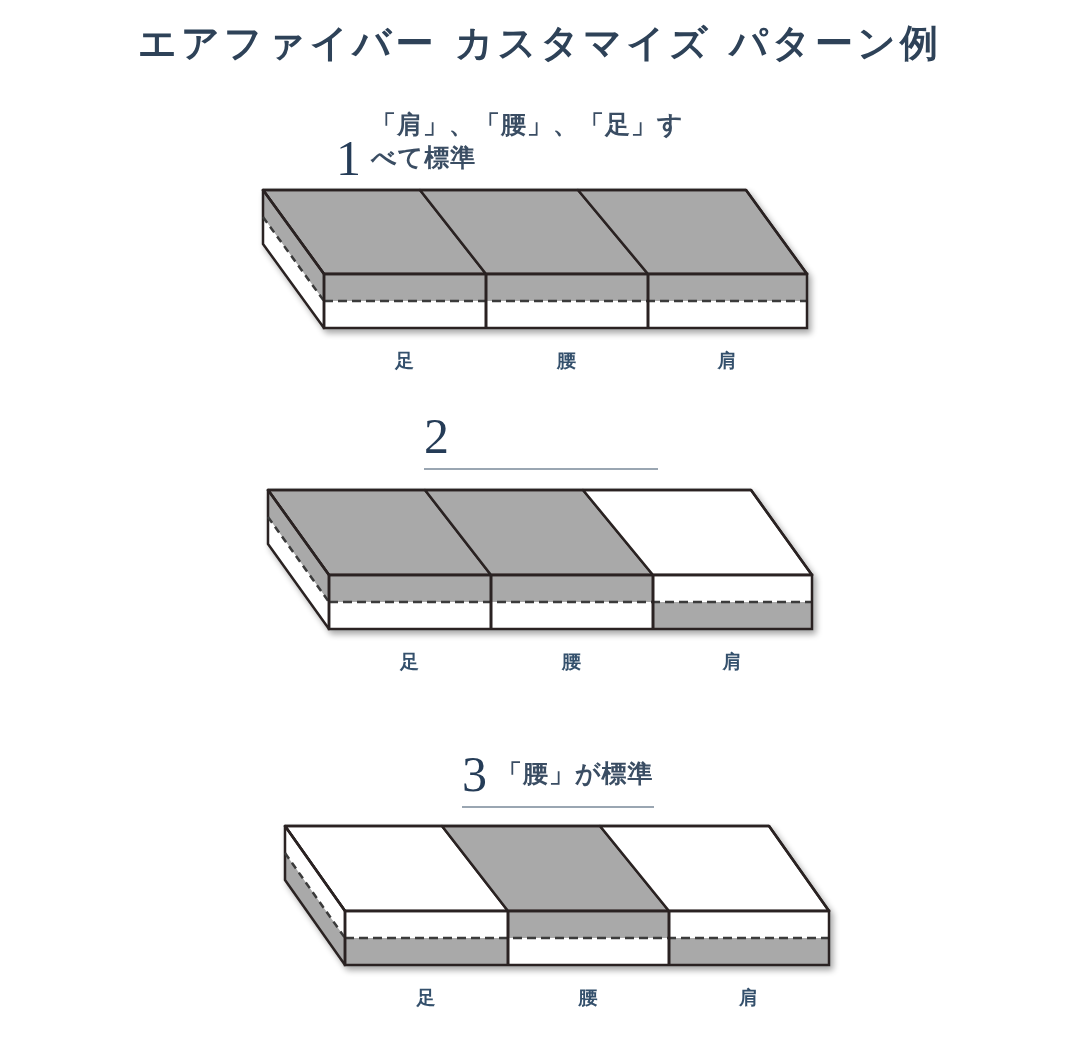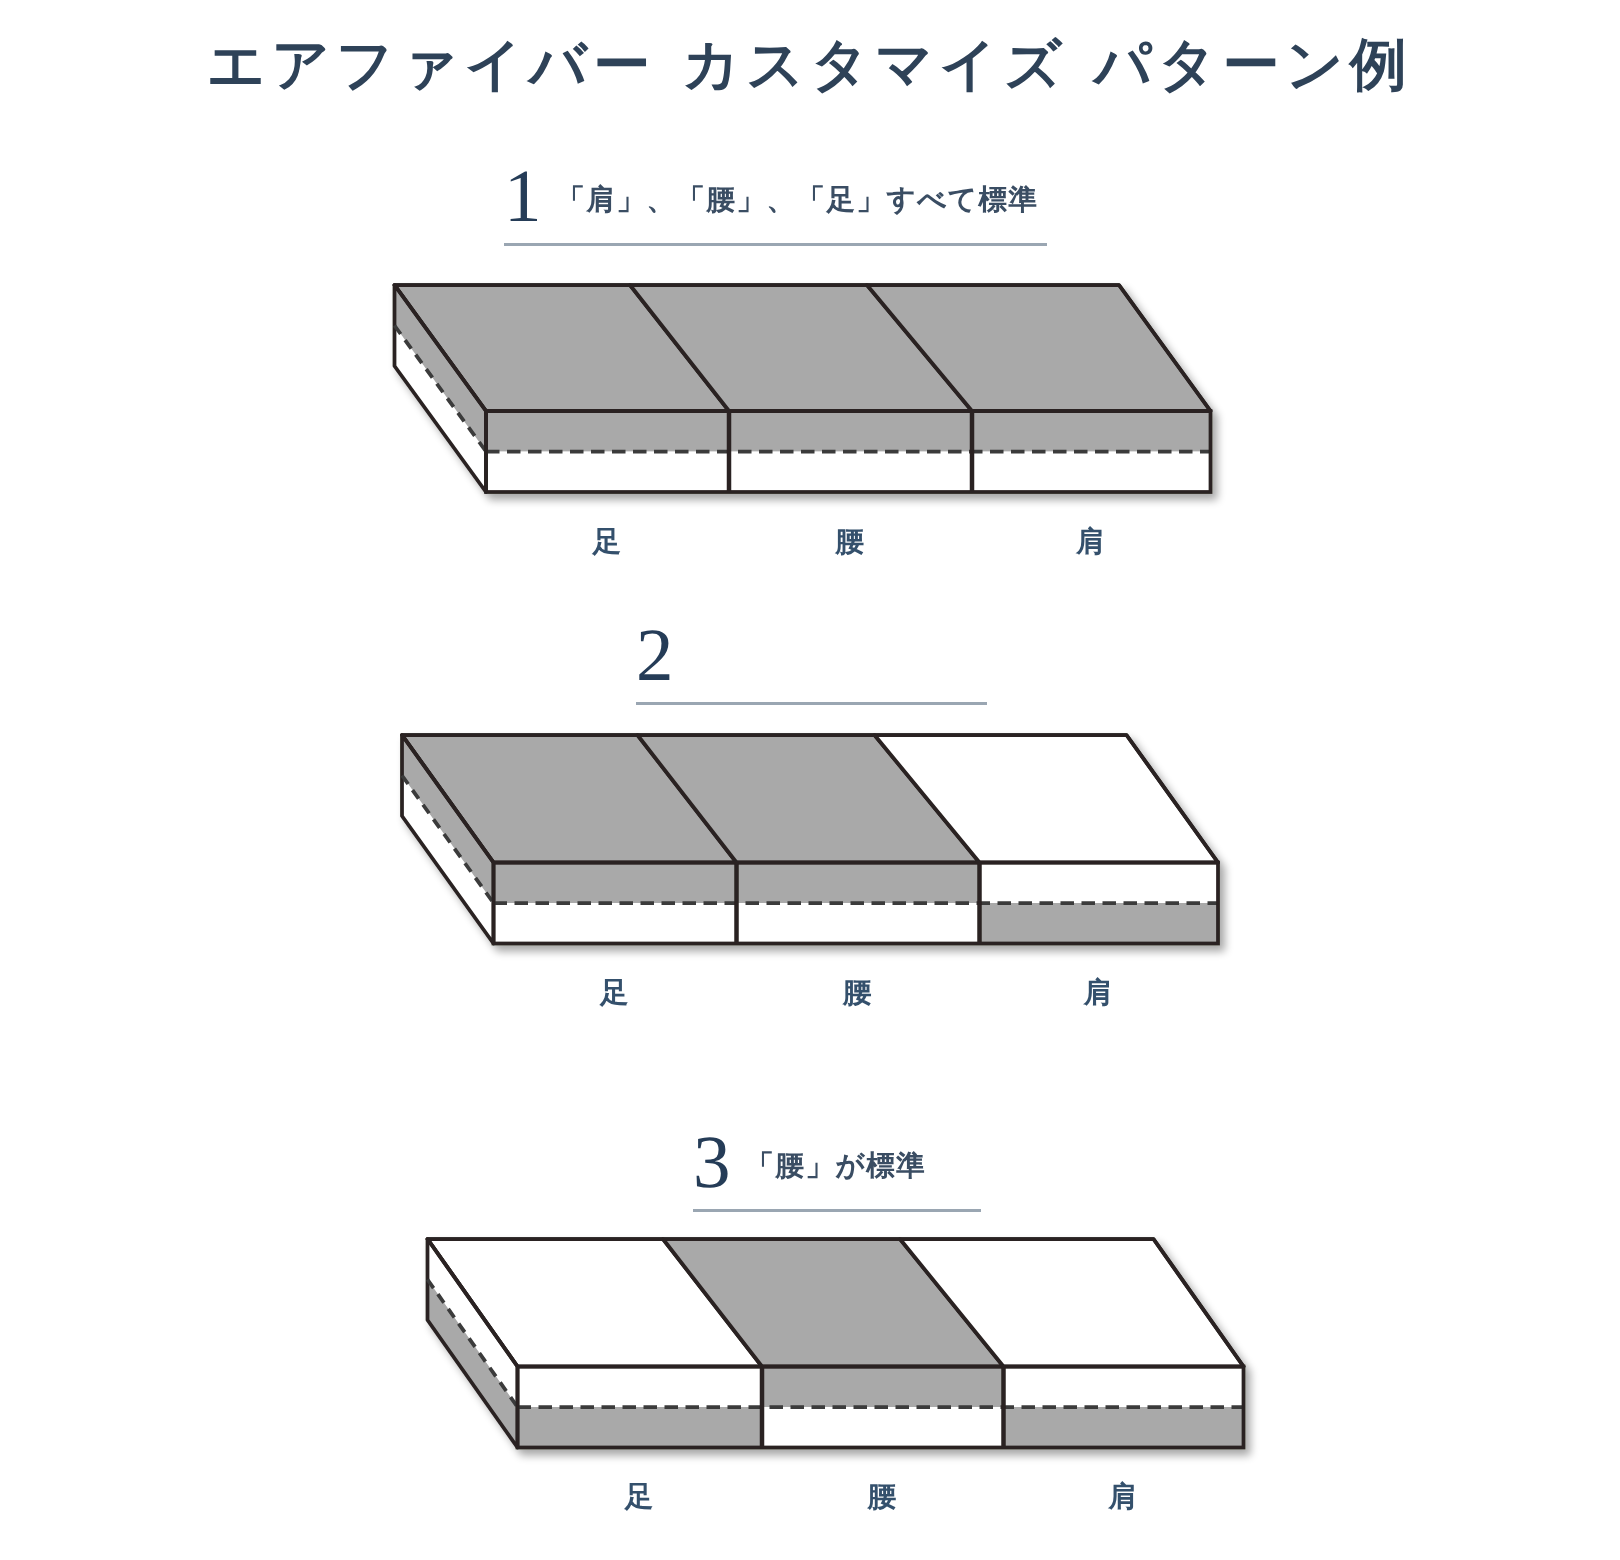--- a/index.html
+++ b/index.html
@@ -3,21 +3,21 @@
   <meta charset="utf-8">
   <style>
     html, body { margin: 0; padding: 0; background: #ffffff; }
     body { width: 1080px; height: 1040px; position: relative; overflow: hidden;
            font-family: "DejaVu Serif", "Liberation Serif", serif; color: #2b3e55; }
     .title { position: absolute; left: 0; top: 18px; width: 1080px; text-align: center;
              font-size: 38px; font-weight: bold; letter-spacing: 4px; color: #2e4258;
              font-family: "DejaVu Serif", serif; }
     .heading { position: absolute; display: flex; align-items: flex-end; }
     .heading .num { font-family: "Liberation Serif", serif; font-size: 50px; line-height: 44px; color: #253c57; margin-right: 10px; }
-    .heading .txt { font-family: "DejaVu Sans", sans-serif; font-size: 19px; font-weight: bold; color: #3a4d63; padding-bottom: 6px; letter-spacing: 1px; }
+    .heading .txt { font-family: "DejaVu Sans", sans-serif; font-size: 25px; font-weight: bold; color: #3a4d63; padding-bottom: 6px; letter-spacing: 1px; }
     .heading .rule { position: absolute; left: 0; right: 0; bottom: -12px; height: 2px; background: #9aa6b2; }
     svg.dia { position: absolute; left: 0; top: 0; }
     .label { position: absolute; font-family: "DejaVu Sans", sans-serif; font-weight: bold; font-size: 19px; color: #34506c; }
   </style>
 </head>
 <body>
 
 <div class="title">エアファイバー カスタマイズ パターン例</div>
 
 <div class="heading" style="left:336px; top:108px; width:362px;">

